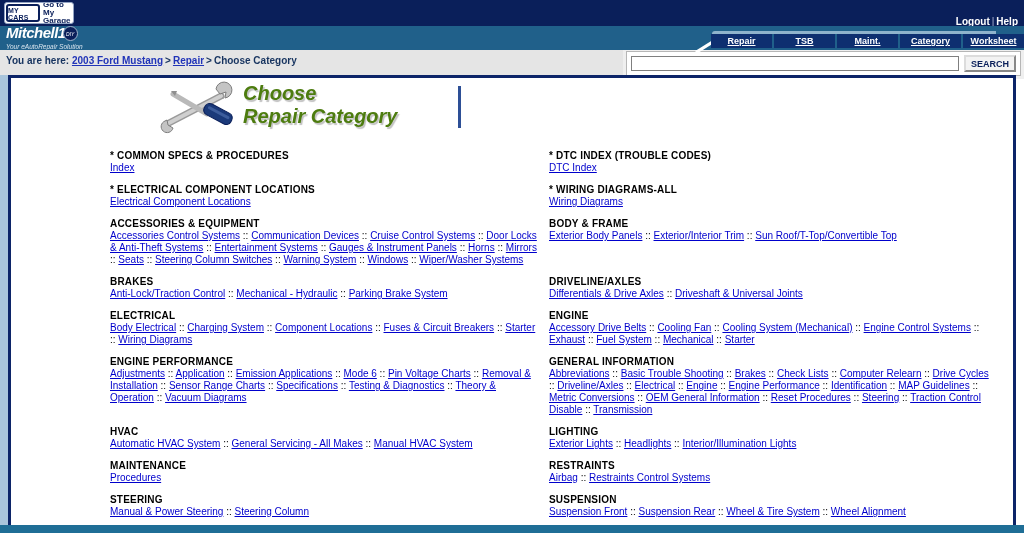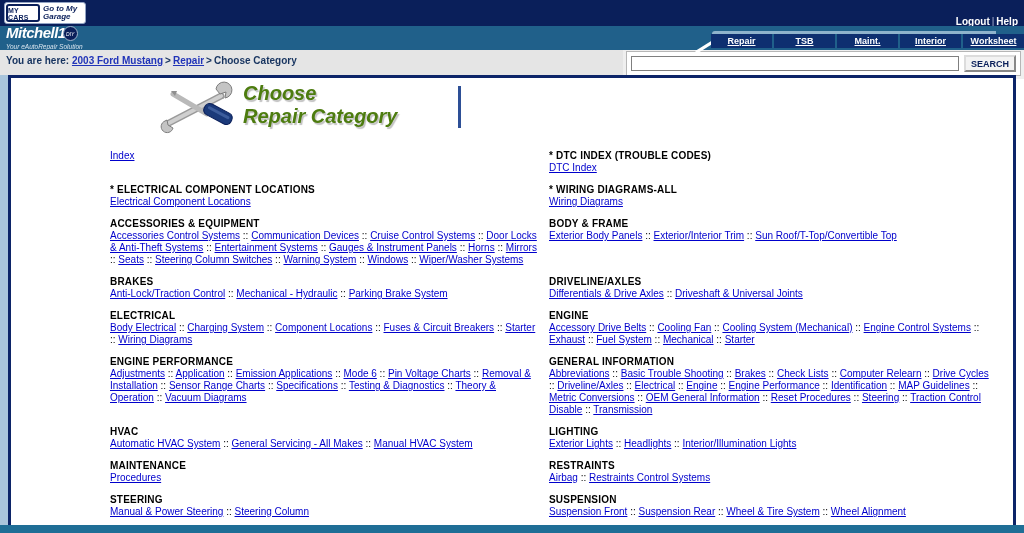--- a/index.html
+++ b/index.html
@@ -9,21 +9,21 @@
   a{cursor:pointer;text-decoration:underline}
 
   
   .topbar{height:26px;background:#0a1f5a;position:relative;z-index:3}
   .plate{position:absolute;left:4px;top:2px;height:22px;background:#fff;
     border:1px solid #93a4c4;border-radius:3px;display:flex;overflow:hidden}
   .plate-left{width:34px;border:2px solid #0a1f5a;border-radius:3px;margin:1px;
     display:flex;flex-direction:column;align-items:center;justify-content:center;background:#fff}
   .plate-top{width:100%;height:4px;background:#0a1f5a}
   .plate-main{font-size:7px;font-weight:bold;color:#0a1f5a;letter-spacing:.2px;margin-top:1px}
-  .plate-right{width:44px;font-size:8px;font-style:italic;font-weight:bold;color:#0a1f5a;
+  .plate-right{width:32px;font-size:8px;font-weight:bold;color:#0a1f5a;
     display:flex;align-items:center;padding:0 2px;line-height:8px}
   .top-right{position:absolute;right:6px;top:16px;text-align:right}
   .top-links{font-size:10px;font-weight:bold;color:#fff}
   .top-links a{color:#fff}
   .top-links .bar{font-weight:normal;color:#aab4d4;padding:0 2px}
   .version{font-size:8px;color:#cdd4ea;margin-top:1px}
 
   
   .brandbar{height:24px;background:#20608a;position:relative;z-index:3}
   .logo{position:absolute;left:6px;top:0;color:#fff;font-style:italic;line-height:13px}
@@ -92,21 +92,21 @@
   <div class="logo">
     <div><span class="logo-name">Mitchell1</span><span class="logo-circle">DIY</span></div>
     <div class="tagline">Your eAutoRepair Solution</div>
   </div>
   <div class="tab-stripe"></div>
   <div class="slash"></div>
   <div class="tab-bar">
       <div class="tab active">Repair</div>
       <div class="tab">TSB</div>
       <div class="tab">Maint.</div>
-      <div class="tab">Interior</div>
+      <div class="tab">Category</div>
       <div class="tab">Worksheet</div>
     </div>
 </div>
 
 <div class="crumbrow">
   <div class="breadcrumb">
     <span>You are here:</span>
     <a>2003 Ford Mustang</a><span class="crumb-sep">&gt;</span><a>Repair</a><span class="crumb-sep">&gt;</span><span>Choose Category</span>
   </div>
   <div class="search-panel">
@@ -135,20 +135,21 @@
       </svg>
     </div>
     <div class="banner-title">
       <div>Choose</div>
       <div>Repair Category</div>
     </div>
     <div class="banner-line"></div>
   </div>
   <div class="category-grid">
       <div class="section">
+        <div class="sec-heading">* COMMON SPECS &amp; PROCEDURES</div>
         <div class="sec-links"><a>Index</a></div>
       </div>
       <div class="section">
         <div class="sec-heading">* DTC INDEX (TROUBLE CODES)</div>
         <div class="sec-links"><a>DTC Index</a></div>
       </div>
       <div class="section">
         <div class="sec-heading">* ELECTRICAL COMPONENT LOCATIONS</div>
         <div class="sec-links"><a>Electrical Component Locations</a></div>
       </div>

